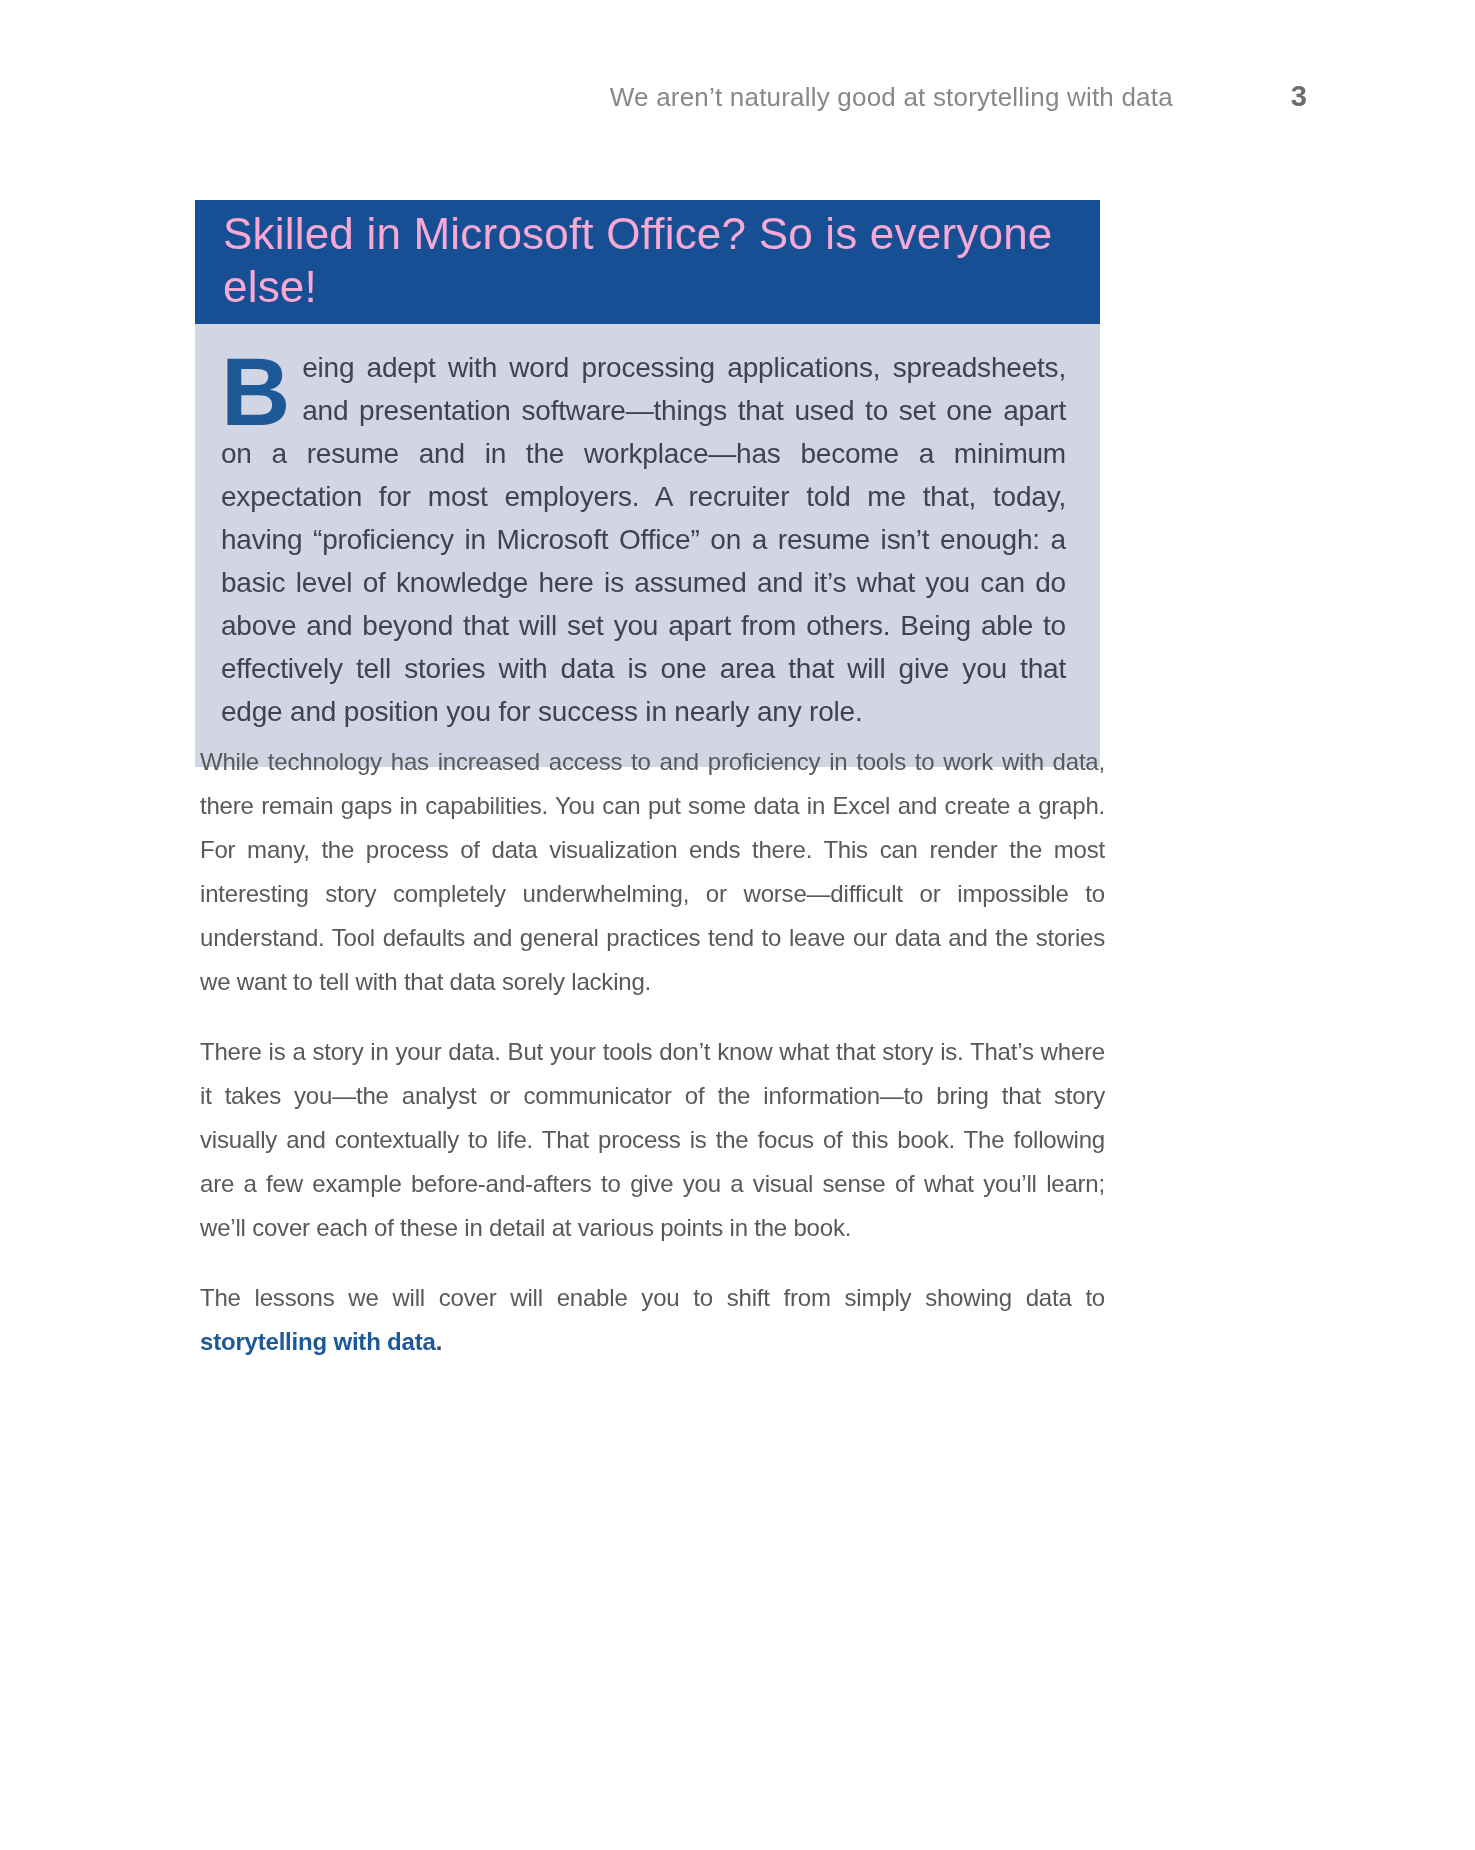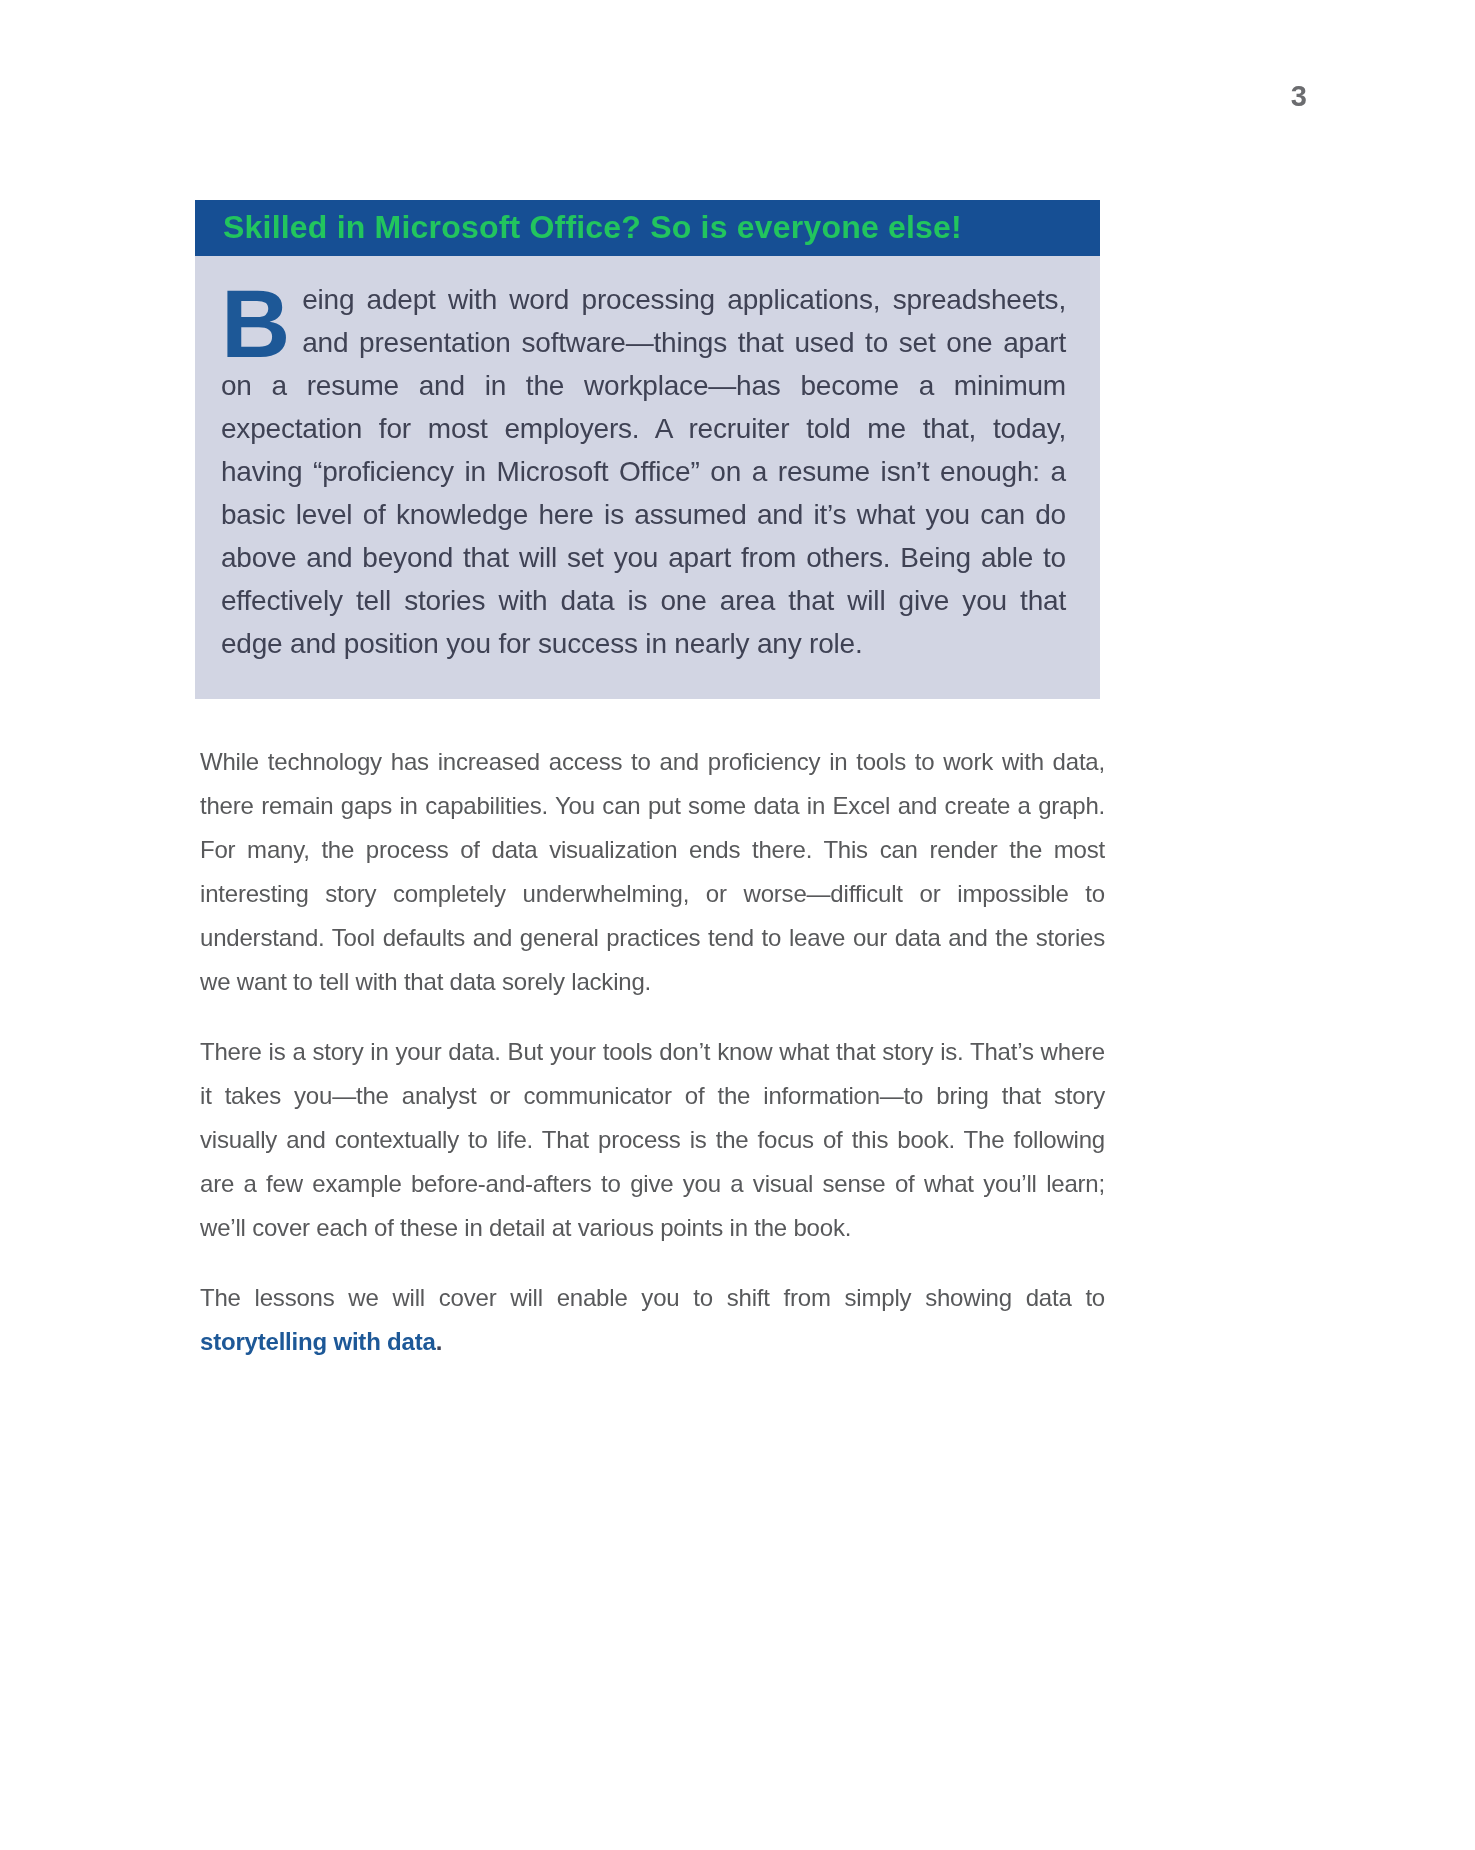--- a/index.html
+++ b/index.html
@@ -44,23 +44,23 @@
     top:200px;
     width:905px;
   }
   .callout-title-bar{
     background:var(--header-bar);
     padding:8px 26px 10px 28px;
     box-sizing:border-box;
   }
   .callout-title{
     margin:0;
-    color:#22c55e;
-    font-size:32px;
-    font-weight:bold;
+    color:#f9a8d4;
+    font-size:44px;
+    font-weight:normal;
     letter-spacing:0.2px;
     line-height:1.2;
   }
   .callout-body{
     background:var(--callout-bg);
     padding:22px 34px 34px 26px;
     box-sizing:border-box;
   }
   .callout-text{
     margin:0;
@@ -102,20 +102,21 @@
     color:#3f4254;
     font-weight:bold;
   }
 </style>
 </head>
 <body>
 
 <div class="page">
 
   <header class="running-head-row">
+    <span class="running-head">We aren’t naturally good at storytelling with data</span>
     <span class="page-number">3</span>
   </header>
 
   <section class="callout">
     <div class="callout-title-bar">
       <h2 class="callout-title">Skilled in Microsoft Office? So is everyone else!</h2>
     </div>
     <div class="callout-body">
       <p class="callout-text"><span class="drop-cap">B</span><span>eing adept with word processing applications, spreadsheets, and presentation software—things that used to set one apart on a resume and in the workplace—has become a minimum expectation for most employers. A recruiter told me that, today, having “proficiency in Microsoft Office” on a resume isn’t enough: a basic level of knowledge here is assumed and it’s what you can do above and beyond that will set you apart from others. Being able to effectively tell stories with data is one area that will give you that edge and position you for success in nearly any role.</span></p>
     </div>

